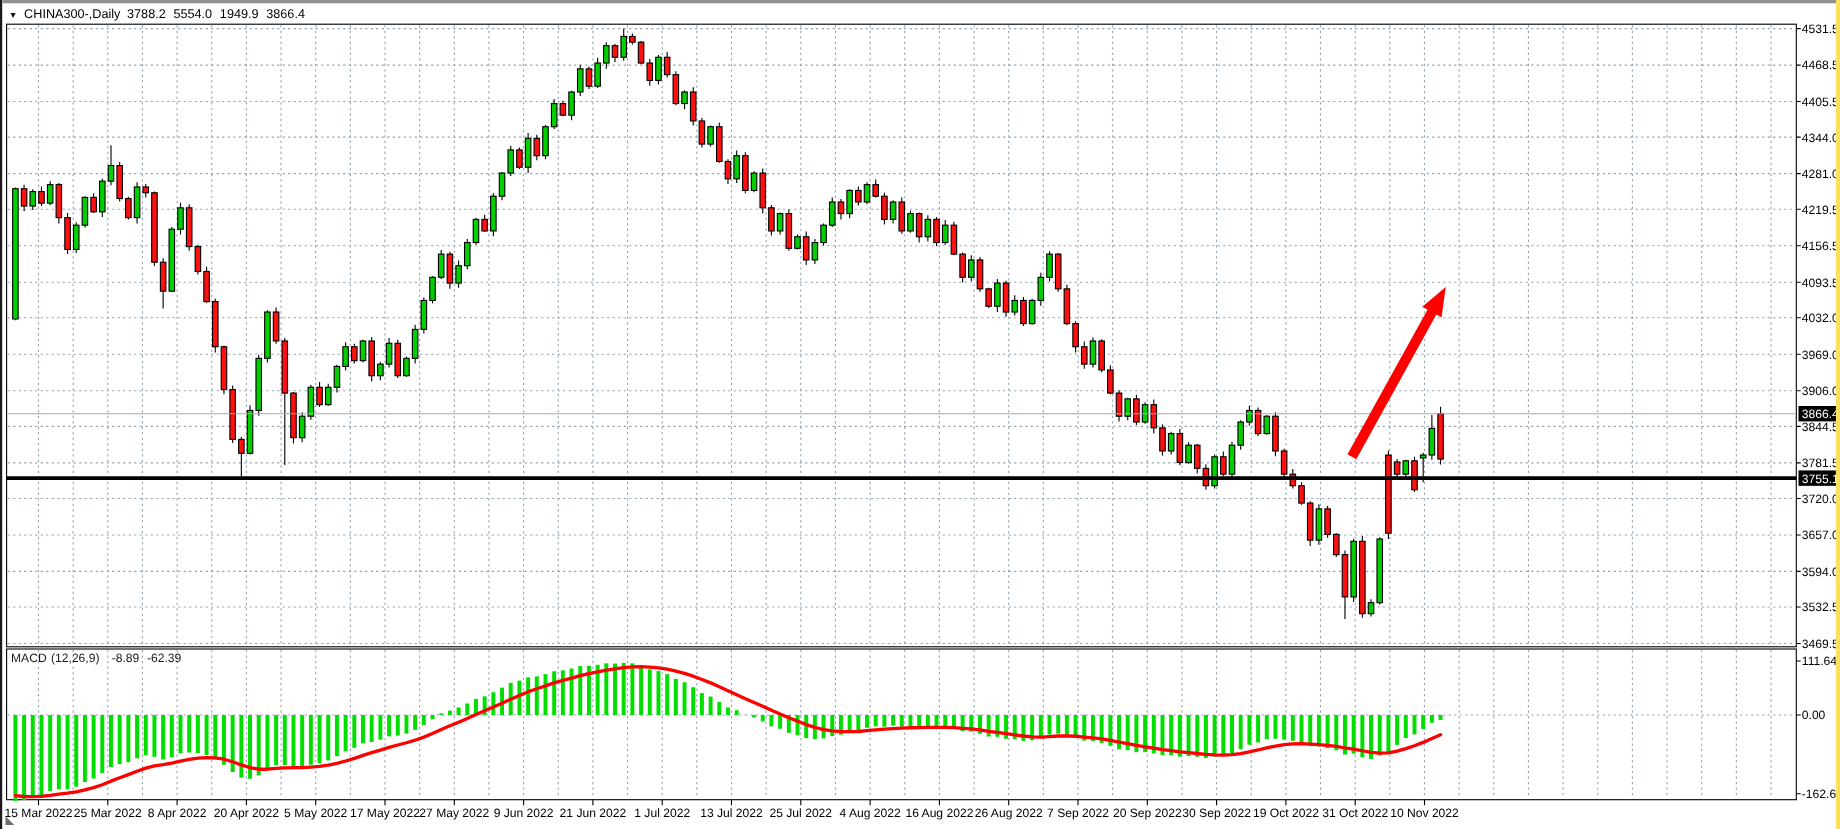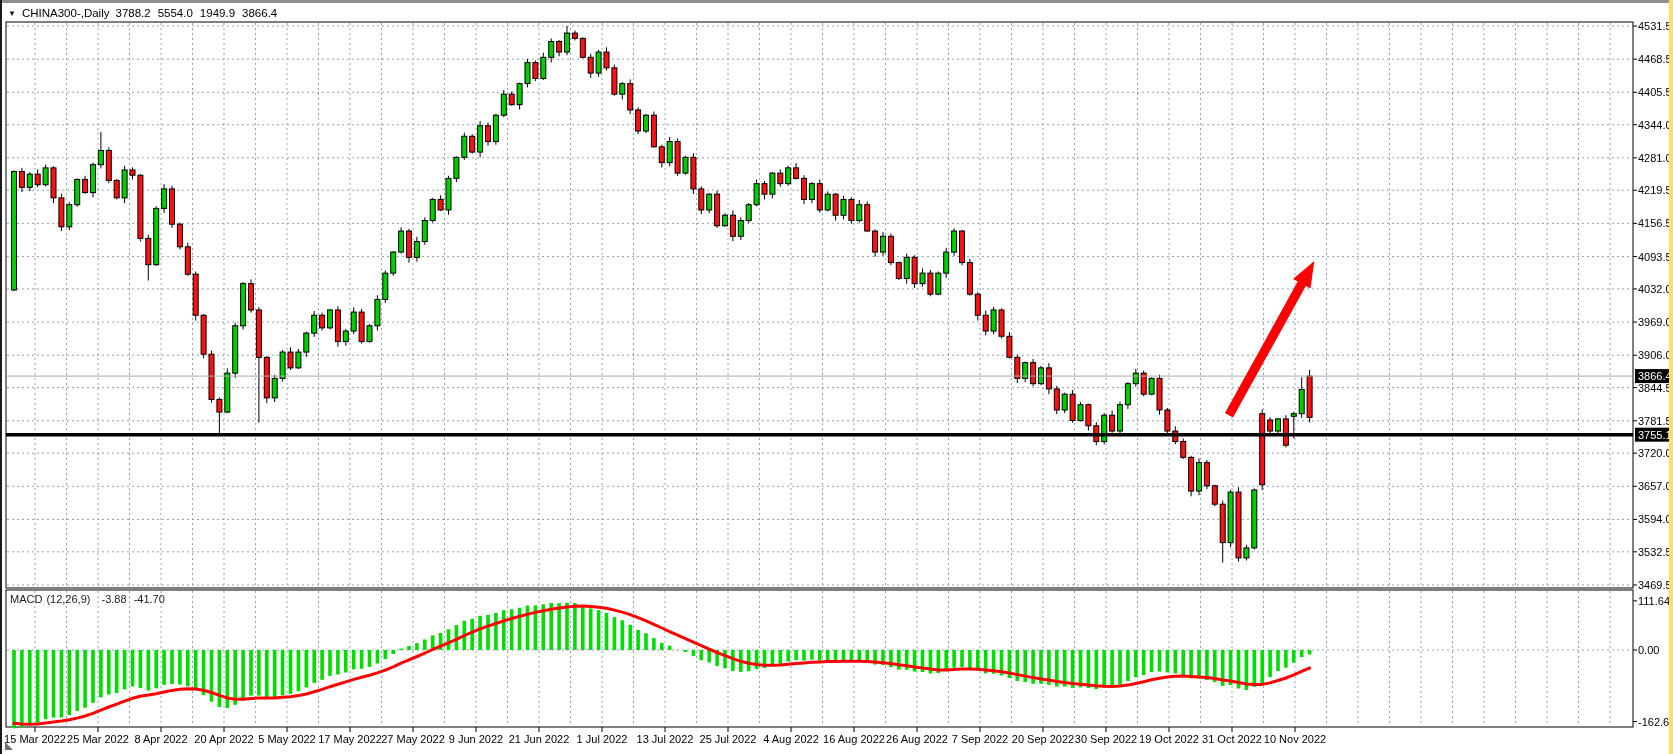--- a/index.html
+++ b/index.html
@@ -758,19 +758,19 @@
     <span class="ohlc">
       <span>3788.2</span>
       <span>5554.0</span>
       <span>1949.9</span>
       <span>3866.4</span>
     </span>
   </div>
 
   <div id="macdlabel">
     <span><span>MACD</span><span>(12,26,9)</span></span>
-    <span>-3.88</span>
-    <span>-41.70</span>
+    <span>-8.89</span>
+    <span>-62.39</span>
   </div>
 
   <div id="corner-tri"></div>
   <div id="rightstrip"></div>
 </div>
 
 </body></html>

